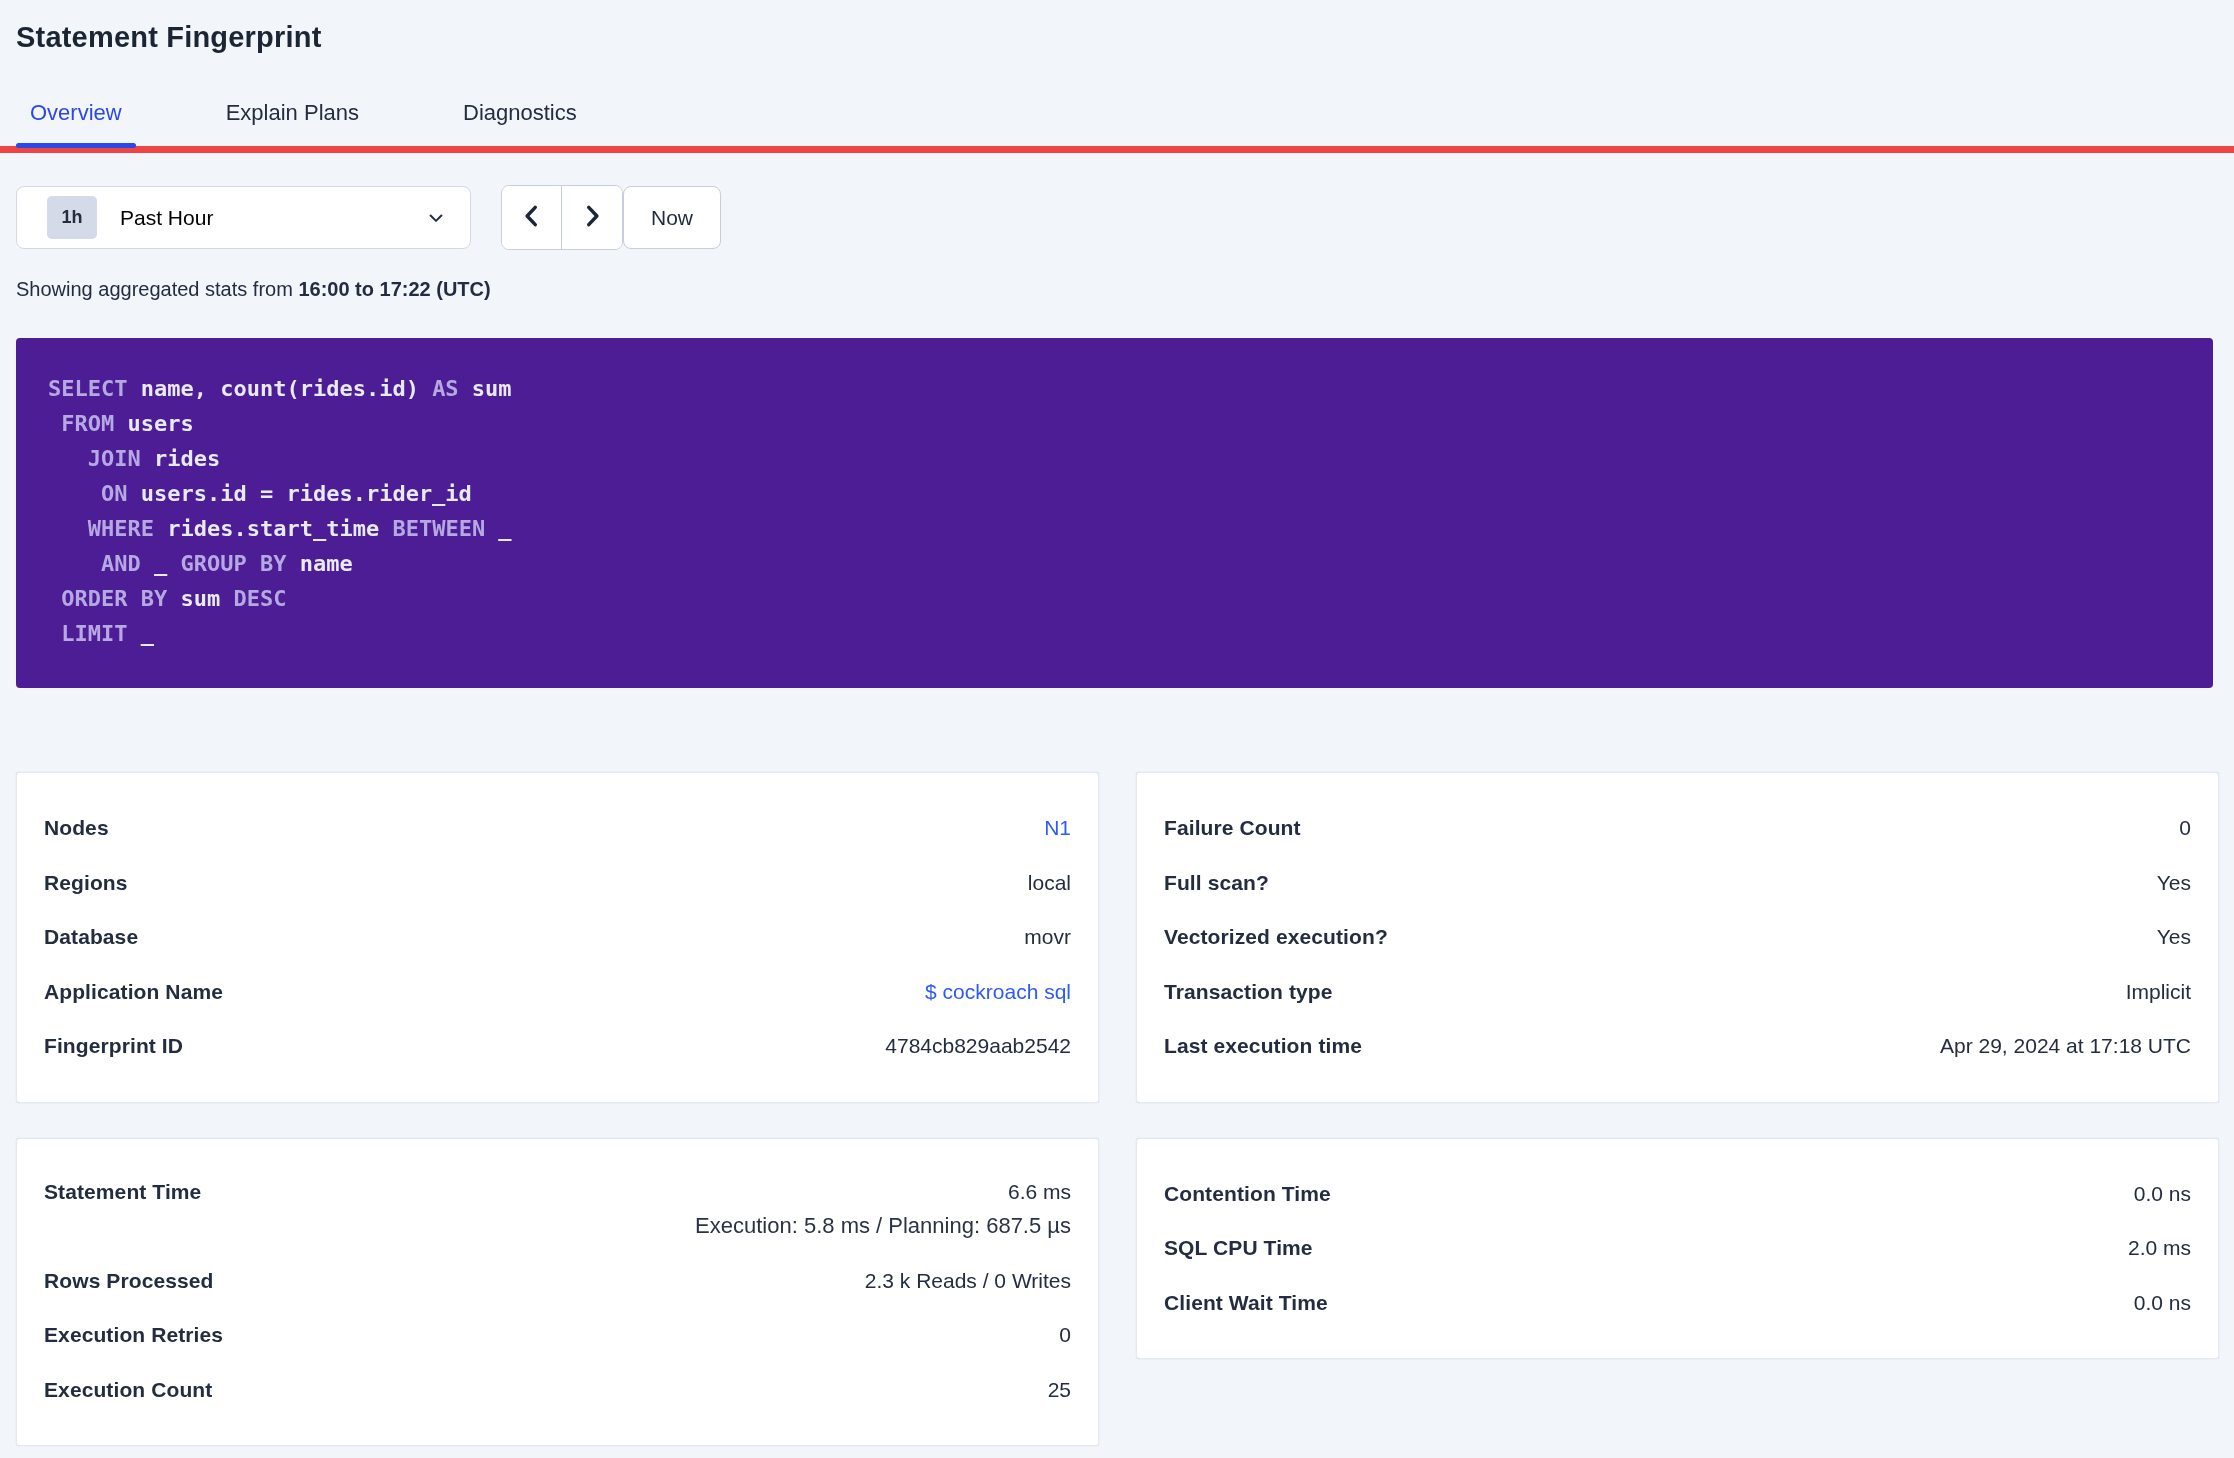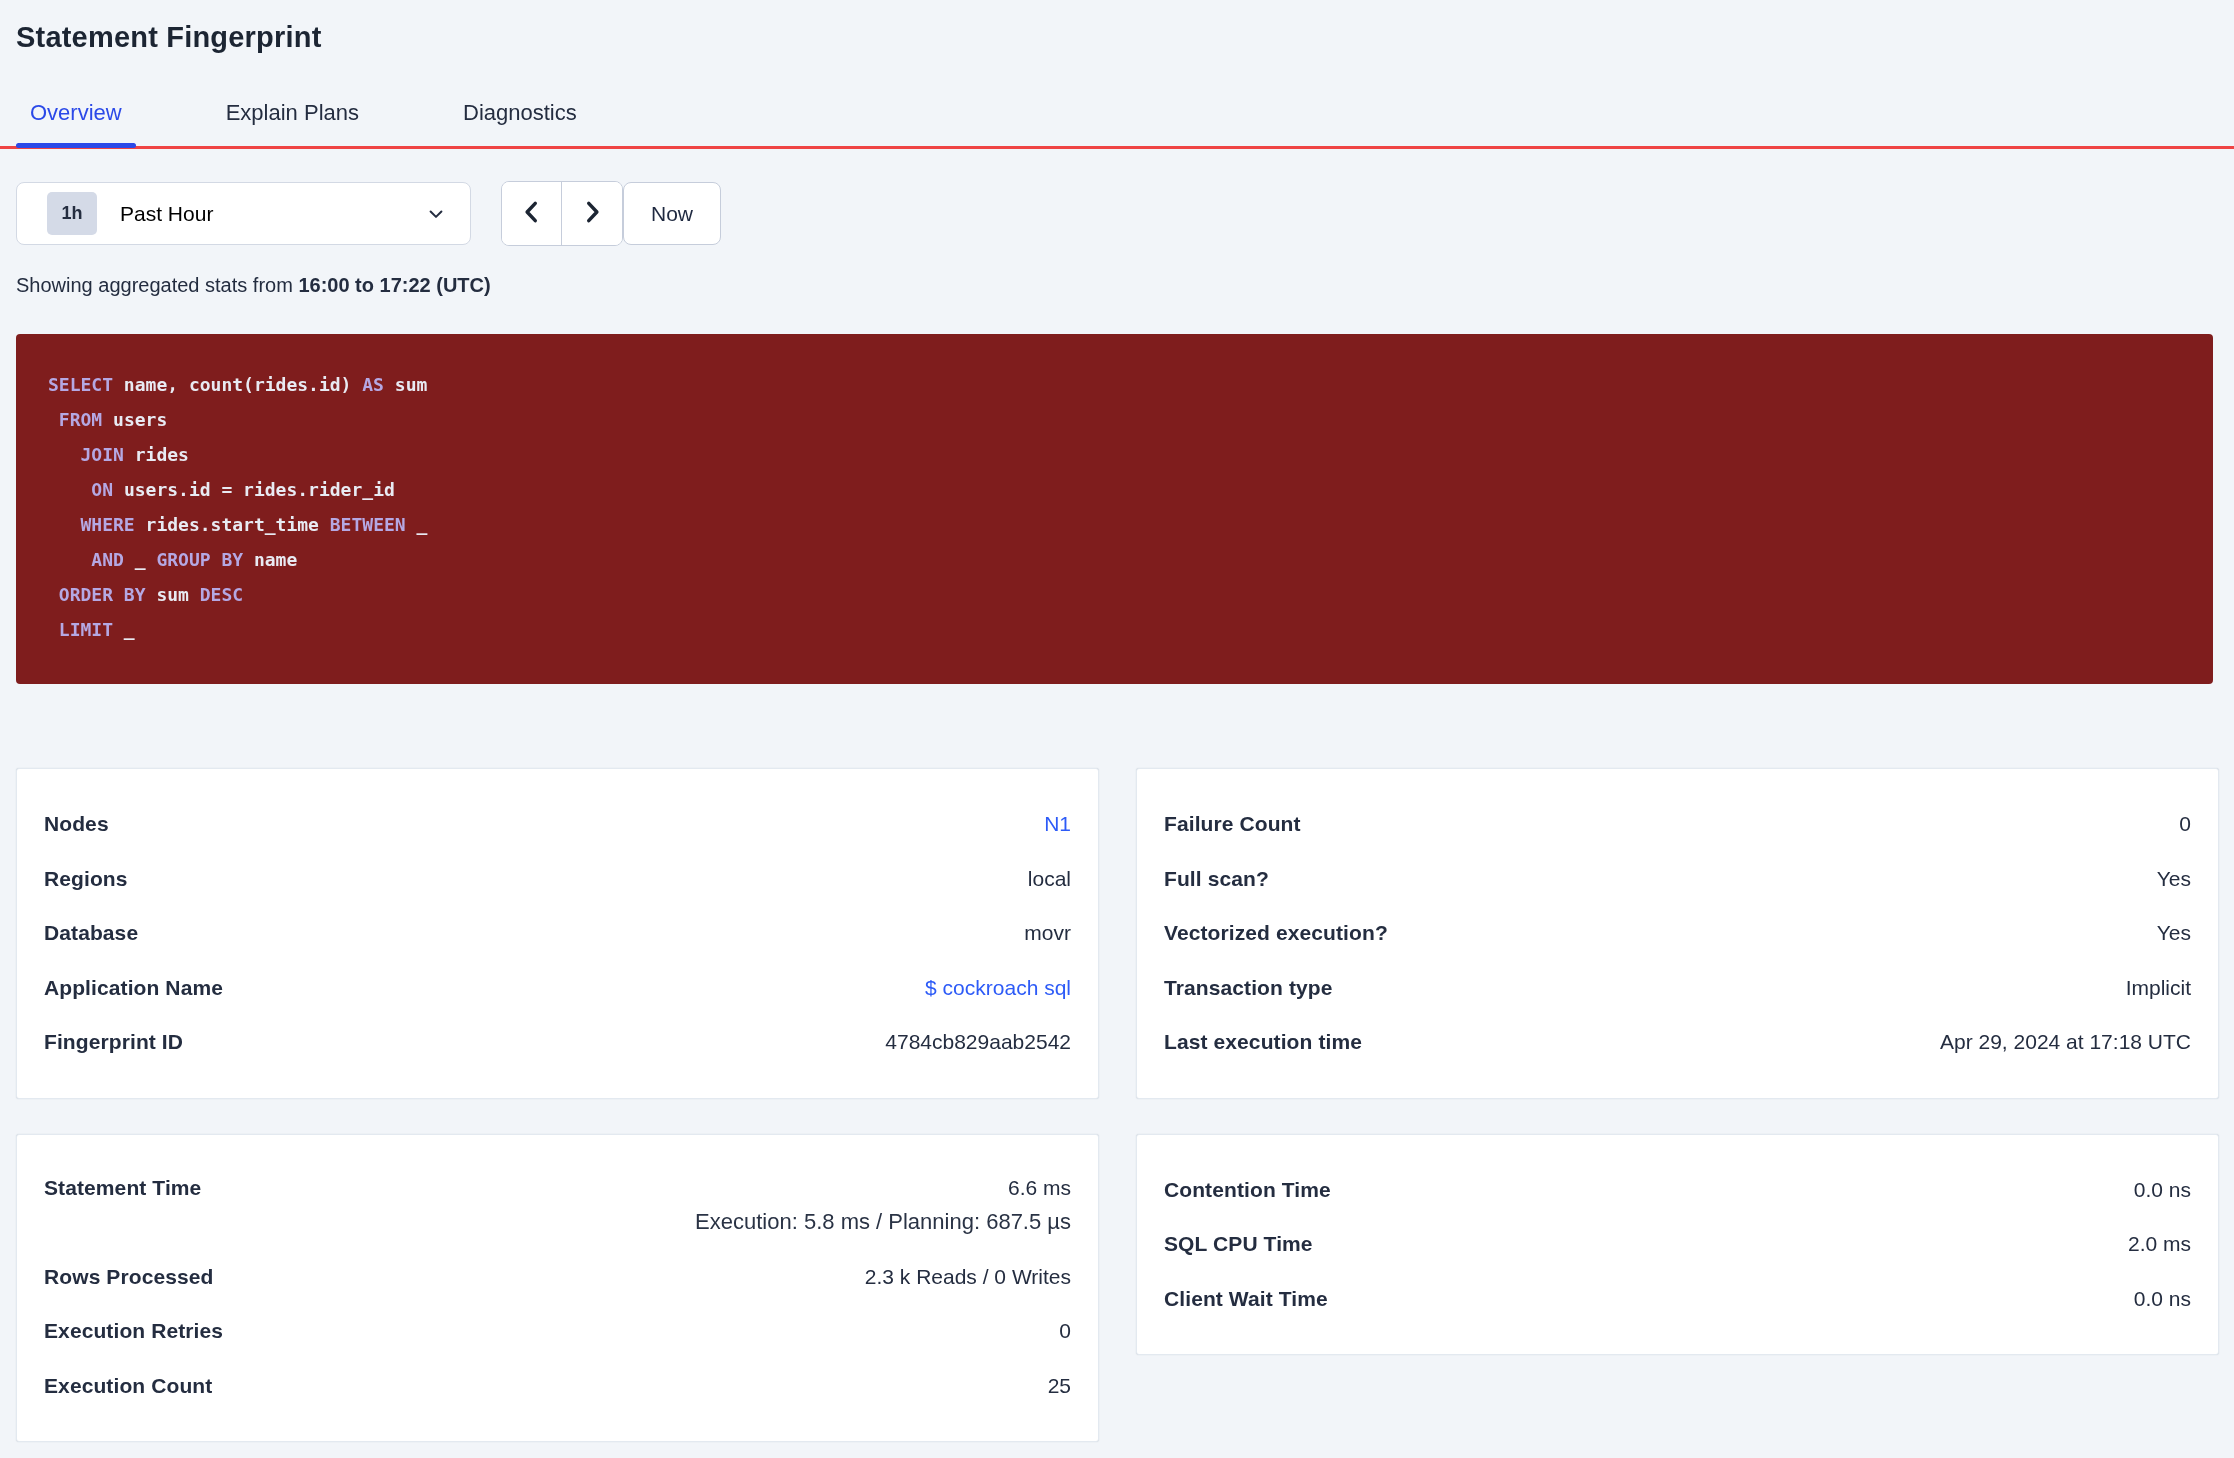--- a/index.html
+++ b/index.html
@@ -28,21 +28,21 @@
     font-weight: 700;
     color: #1c2533;
     letter-spacing: 0.2px;
   }
 
   
   .tabs {
     display: flex;
     margin: 44px -15px 0 -16px;
     padding-left: 16px;
-    border-bottom: 3px solid #ef4444;
+    border-bottom: 7px solid #ef4444;
   }
   .tab {
     position: relative;
     padding: 0 14px 20px 14px;
     margin-right: 76px;
     font-size: 22px;
     font-weight: 500;
     color: #242d40;
     cursor: pointer;
   }
@@ -137,25 +137,25 @@
     color: #242d40;
   }
   .agg-line b { font-weight: 700; }
 
   
   .sql-box {
     box-sizing: border-box;
     margin: 36px 0 0 0;
     width: 2197px;
     min-height: 350px;
-    background: #7f1d1d;
+    background: #4c1d95;
     border-radius: 4px;
     padding: 33px 32px;
     font-family: "DejaVu Sans Mono", "Liberation Mono", monospace;
-    font-size: 18px;
+    font-size: 22px;
     font-weight: 700;
     line-height: 35px;
     color: #e8eaf2;
     white-space: pre;
     overflow: hidden;
   }
   .sql-line { white-space: pre; }
   .sql-box .kw { color: #b5a8e3; }
 
   

